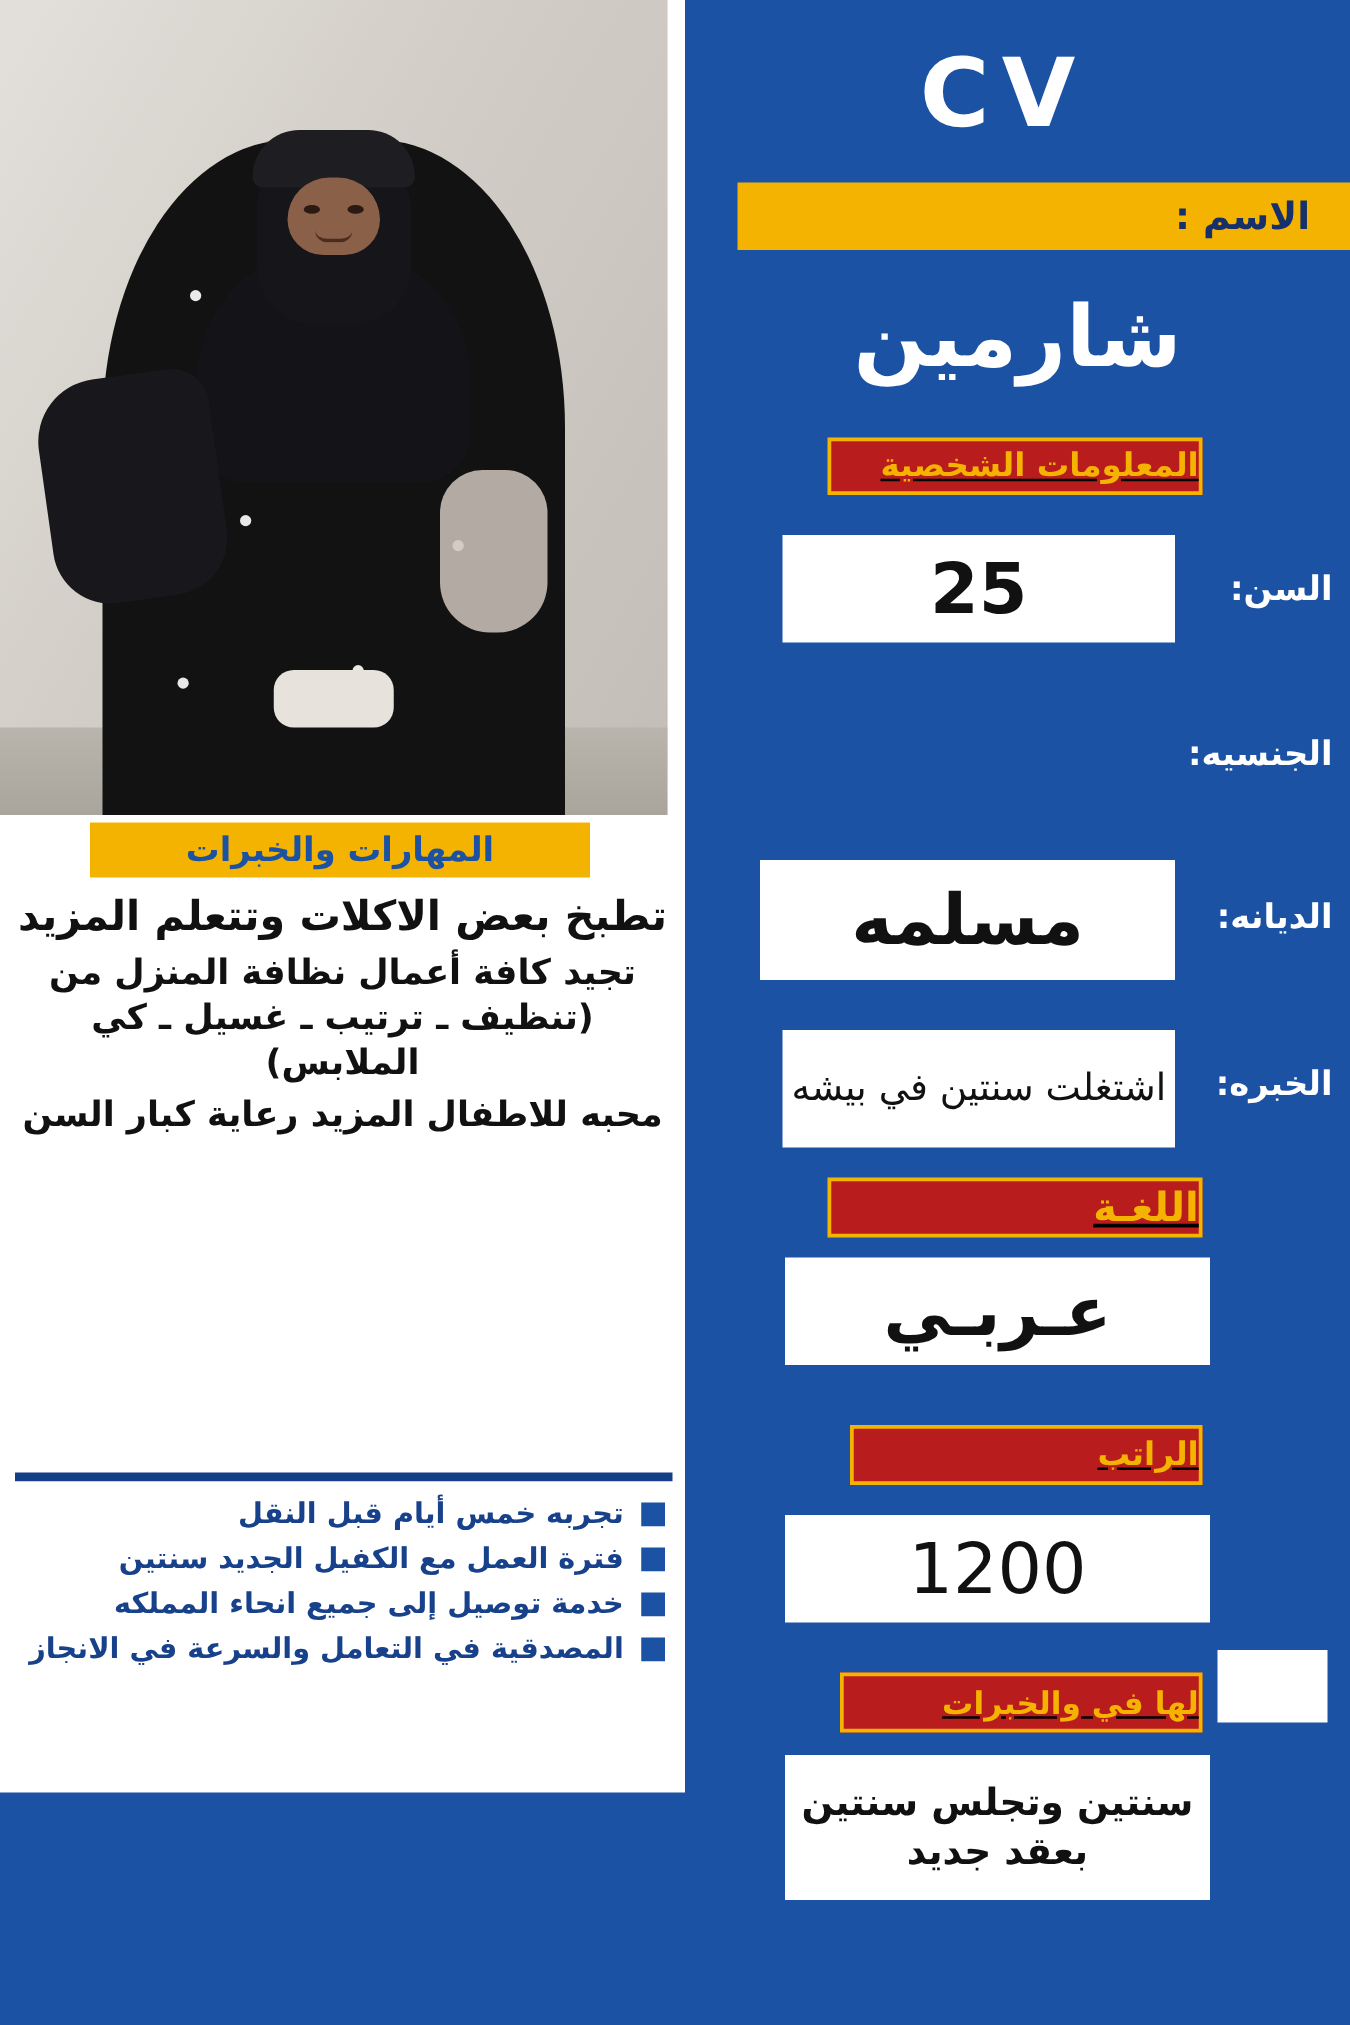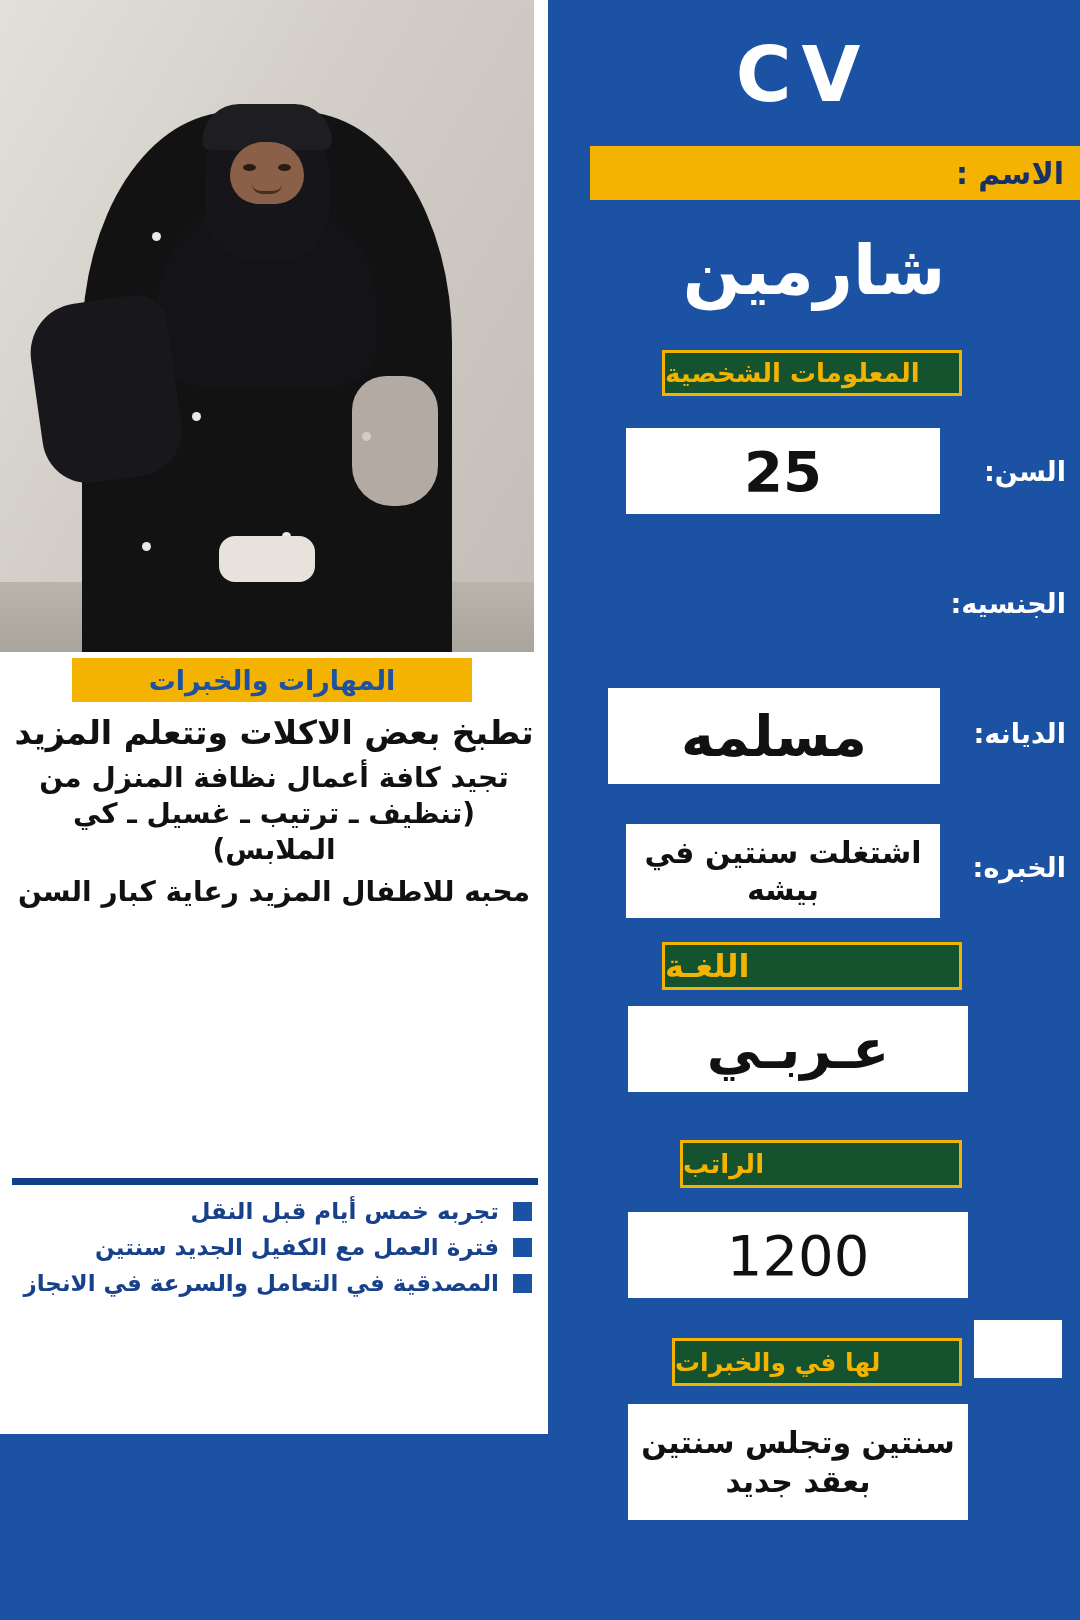--- a/index.html
+++ b/index.html
@@ -178,37 +178,37 @@
     font-weight: bold;
     letter-spacing: 10px;
   }
 
   .name-label {
     position: absolute;
     right: 0; top: 146px;
     width: 490px; height: 54px;
     background: #f5b301;
     display: flex; align-items: center; justify-content: flex-start;
-    padding-right: 16px;
+    padding-right: 32px;
   }
   .name-label span { color: #16306b; font-size: 30px; font-weight: bold; }
 
   .name-value {
     position: absolute;
     right: 0; top: 218px;
     width: 532px; height: 104px;
     display: flex; align-items: center; justify-content: center;
   }
   .name-value span { color: #ffffff; font-size: 68px; font-weight: bold; }
 
   .section-chip {
     position: absolute;
-    background: #14532d;
+    background: #b91c1c;
     border: 3px solid #f5b301;
-    display: flex; align-items: center; justify-content: flex-end;
+    display: flex; align-items: center; justify-content: flex-start; text-decoration: underline;
   }
   .section-chip span { color: #f5b301; font-weight: bold; }
 
   .chip-personal { right: 118px; top: 350px; width: 300px; height: 46px; }
   .chip-personal span { font-size: 26px; }
   .chip-language { right: 118px; top: 942px; width: 300px; height: 48px; }
   .chip-language span { font-size: 32px; }
   .chip-salary { right: 118px; top: 1140px; width: 282px; height: 48px; }
   .chip-salary span { font-size: 26px; }
   .chip-stay { right: 118px; top: 1338px; width: 290px; height: 48px; }
@@ -232,21 +232,21 @@
     display: flex; align-items: center; justify-content: center;
     text-align: center;
   }
   .box-age  { right: 140px; top: 428px; width: 314px; height: 86px; }
   .box-age span { color: #111; font-size: 56px; font-weight: bold; }
   .box-nat  { right: 140px; top: 554px; width: 332px; height: 96px; }
   .box-nat span { color: #111; font-size: 56px; font-weight: bold; }
   .box-rel  { right: 140px; top: 688px; width: 332px; height: 96px; }
   .box-rel span { color: #111; font-size: 56px; font-weight: bold; }
   .box-exp  { right: 140px; top: 824px; width: 314px; height: 94px; }
-  .box-exp span { color: #111; font-size: 30px; font-weight: bold; line-height: 1.25; }
+  .box-exp span { color: #111; font-size: 30px; font-weight: normal; line-height: 1.25; }
   .box-lang { right: 112px; top: 1006px; width: 340px; height: 86px; }
   .box-lang span { color: #111; font-size: 54px; font-weight: bold; letter-spacing: 2px; }
   .box-salary { right: 112px; top: 1212px; width: 340px; height: 86px; }
   .box-salary span { color: #111; font-size: 56px; font-weight: normal; }
   .box-stay { right: 112px; top: 1404px; width: 340px; height: 116px; }
   .box-stay span { color: #111; font-size: 30px; font-weight: bold; line-height: 1.3; }
 
   .white-notch {
     position: absolute;
     right: 18px; top: 1320px;
@@ -302,20 +302,24 @@
       <div class="bullet-row">
         <div class="bullet-sq"></div>
         <div class="bullet-txt">تجربه خمس أيام قبل النقل</div>
       </div>
       <div class="bullet-row">
         <div class="bullet-sq"></div>
         <div class="bullet-txt">فترة العمل مع الكفيل الجديد سنتين</div>
       </div>
       <div class="bullet-row">
         <div class="bullet-sq"></div>
+        <div class="bullet-txt">خدمة توصيل إلى جميع انحاء المملكه</div>
+      </div>
+      <div class="bullet-row">
+        <div class="bullet-sq"></div>
         <div class="bullet-txt">المصدقية في التعامل والسرعة في الانجاز</div>
       </div>
     </div>
 
     <div class="left-bottom-blue"></div>
   </div>
 
   <div class="cv-title">
     <span>CV</span>
   </div>

